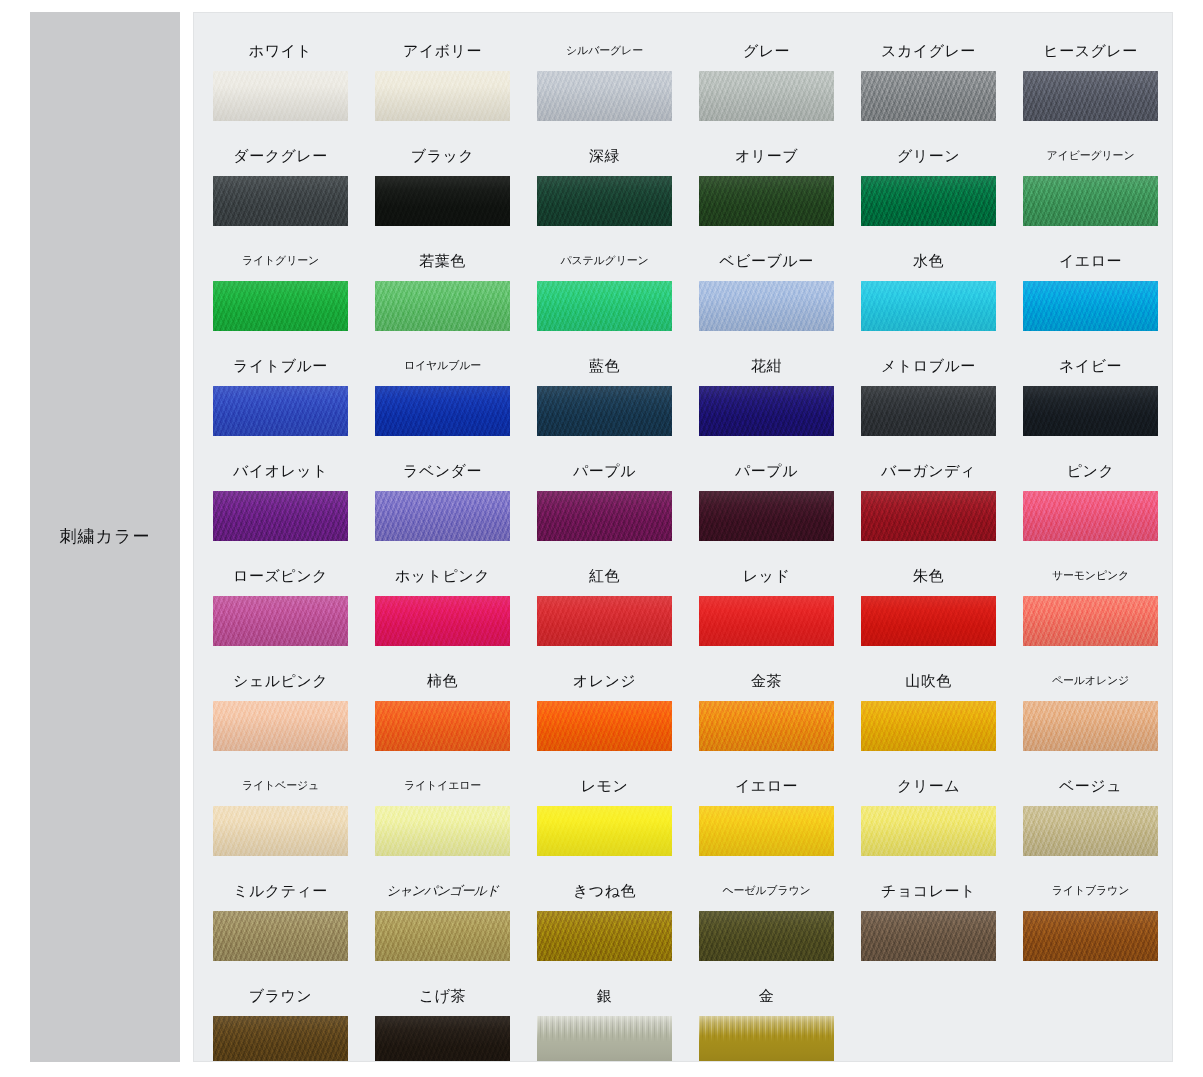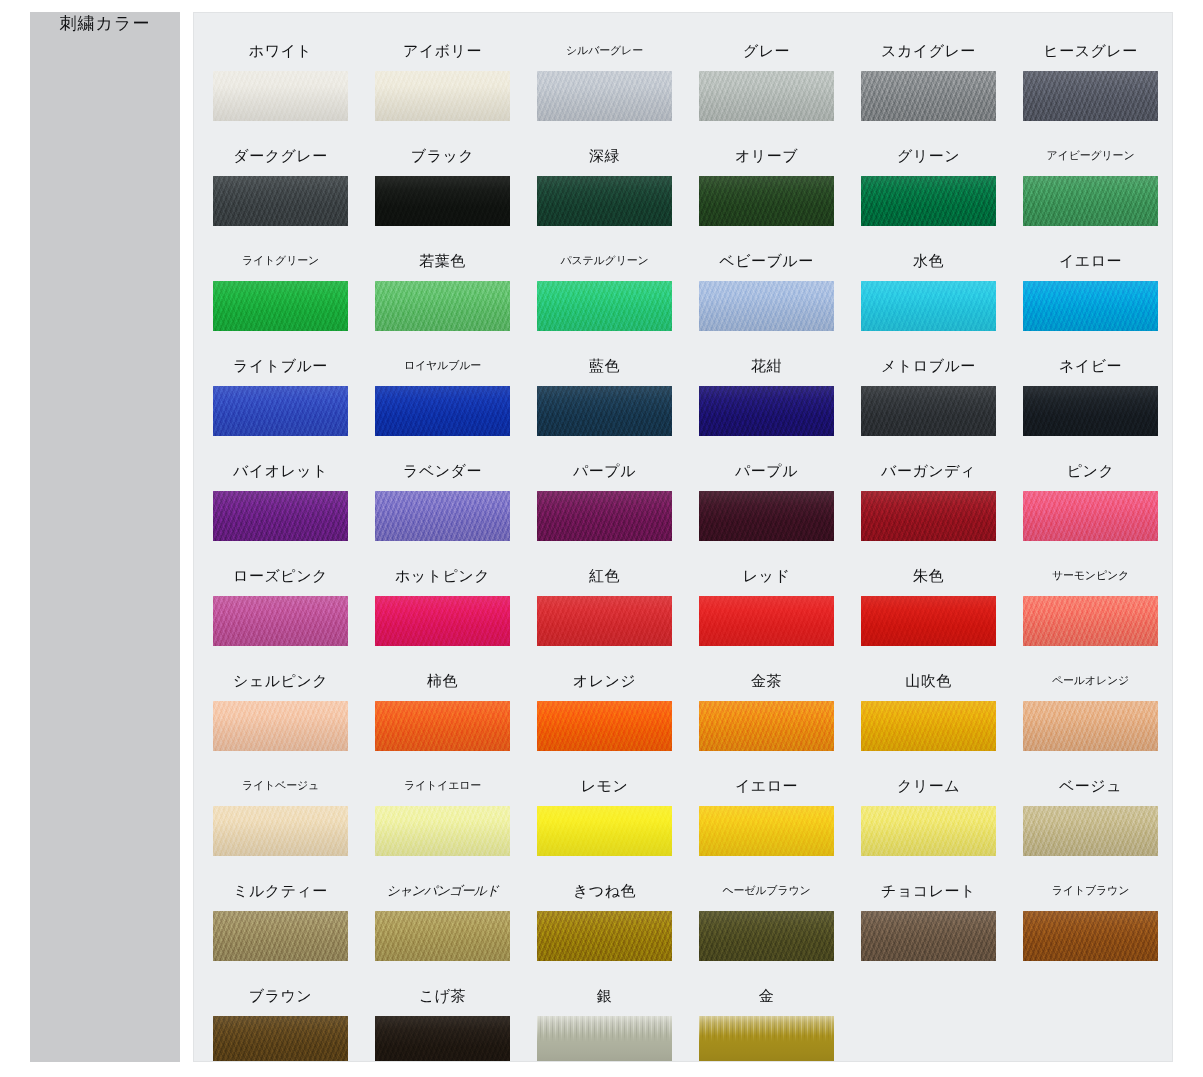--- a/index.html
+++ b/index.html
@@ -21,21 +21,21 @@
 
   
   .sidebar {
     position: absolute;
     left: 30px;
     top: 12px;
     width: 150px;
     height: 1050px;
     background: #c9cacc;
     display: flex;
-    align-items: flex-start;
+    align-items: center;
     justify-content: center;
   }
   .sidebar-label {
     font-size: 17px;
     color: #111214;
     letter-spacing: 1px;
     line-height: 1.4;
     text-align: center;
     white-space: nowrap;
   }

